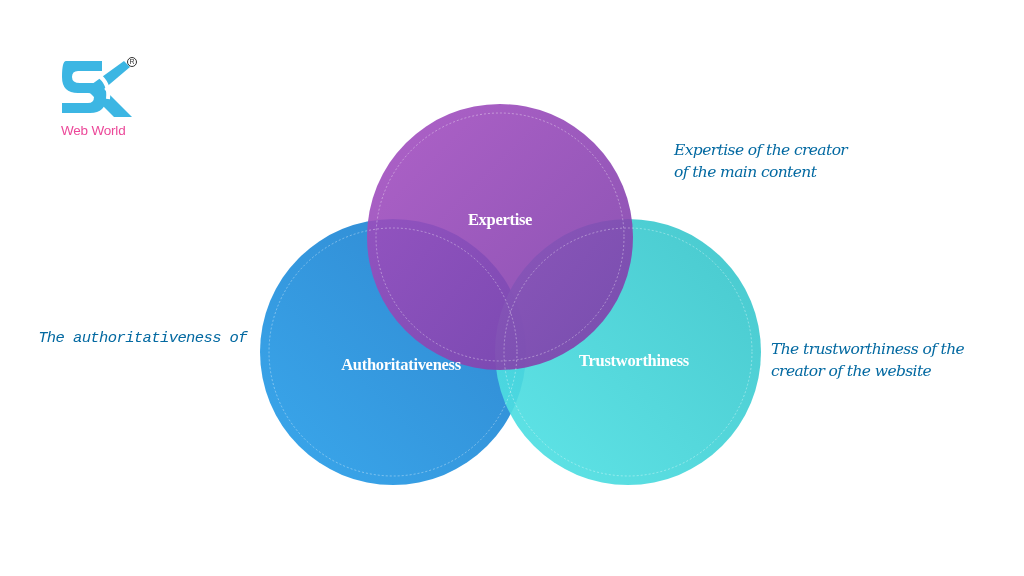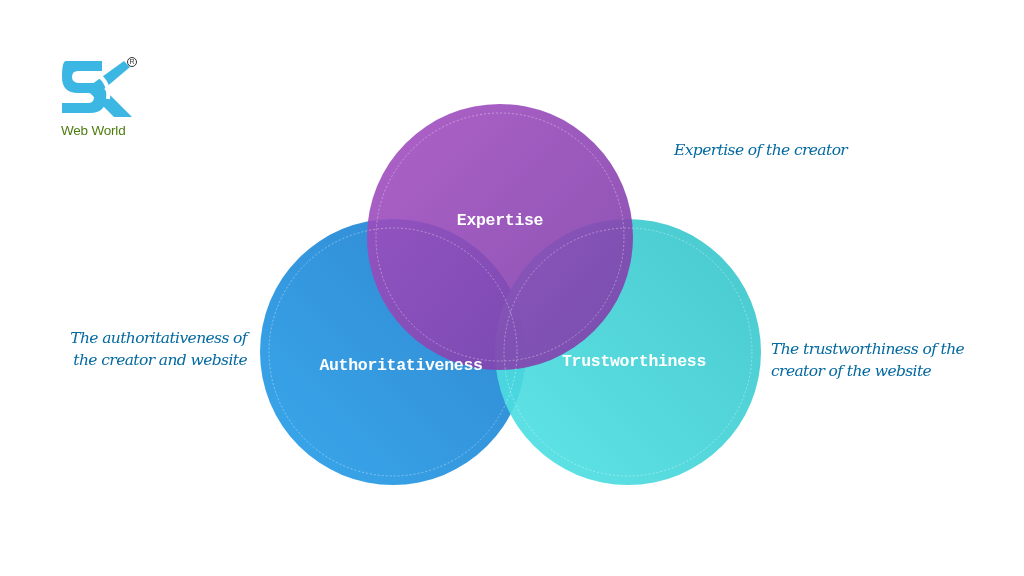--- a/index.html
+++ b/index.html
@@ -5,32 +5,32 @@
     html, body { margin: 0; padding: 0; }
     body {
       width: 1024px; height: 576px; background: #ffffff;
       position: relative; overflow: hidden;
       font-family: "DejaVu Sans", sans-serif;
     }
     .logo { position: absolute; left: 58px; top: 55px; width: 90px; height: 90px; }
     .logo svg { position: absolute; left: 0; top: 0; }
     .logo-text {
       position: absolute; left: 3px; top: 68px;
-      font-family: "Liberation Sans", sans-serif; font-size: 13.5px; color: #4d7c0f;
+      font-family: "Liberation Sans", sans-serif; font-size: 13.5px; color: #ec4899;
       letter-spacing: -0.2px; white-space: nowrap;
     }
     .reg {
       position: absolute; left: 69px; top: 2px; font-size: 7px; color: #333;
       border: 1px solid #333; border-radius: 50%; width: 8px; height: 8px;
       line-height: 8px; text-align: center; font-family: "Liberation Sans", sans-serif;
     }
     svg.venn { position: absolute; left: 0; top: 0; }
     .circle-label {
       position: absolute; color: #ffffff; font-weight: bold;
-      font-family: Liberation Mono, monospace; font-size: 16.5px;
+      font-family: Liberation Serif, serif; font-size: 16.5px;
       transform: translate(-50%, -50%); white-space: nowrap; letter-spacing: -0.3px;
     }
     .desc {
       position: absolute; font-family: "DejaVu Serif", serif; font-style: italic;
       font-size: 15.5px; color: #0369a1; line-height: 22px; letter-spacing: -0.6px;
       white-space: nowrap;
     }
     .desc.right-align { text-align: right; }
   </style>
 </head>
@@ -68,23 +68,23 @@
   <circle cx="628" cy="352" r="124" fill="none" stroke="#ffffff" stroke-opacity="0.45" stroke-width="0.8" stroke-dasharray="2 2"></circle>
   <circle cx="500" cy="237" r="124" fill="none" stroke="#ffffff" stroke-opacity="0.45" stroke-width="0.8" stroke-dasharray="2 2"></circle>
 </svg>
 
 <div class="circle-label" style="left:500px; top:220px;">Expertise</div>
 <div class="circle-label" style="left:401px; top:365px;">Authoritativeness</div>
 <div class="circle-label" style="left:634px; top:361px;text-align:center;">Trustworthiness</div>
 
 <div class="desc" style="left:674px; top:139px;">
   <div>Expertise of the creator</div>
+  <div>of the main content</div>
 </div>
 
-<div class="desc right-align" style="right:777px; top:327px;">
+<div class="desc right-align" style="right:777px; top:327px;font-family:Liberation Mono, monospace;">
   <div>The authoritativeness of</div>
-  <div>the creator and website</div>
 </div>
 
 <div class="desc" style="left:771px; top:338px;">
   <div>The trustworthiness of the</div>
   <div>creator of the website</div>
 </div>
 
 </body></html>

